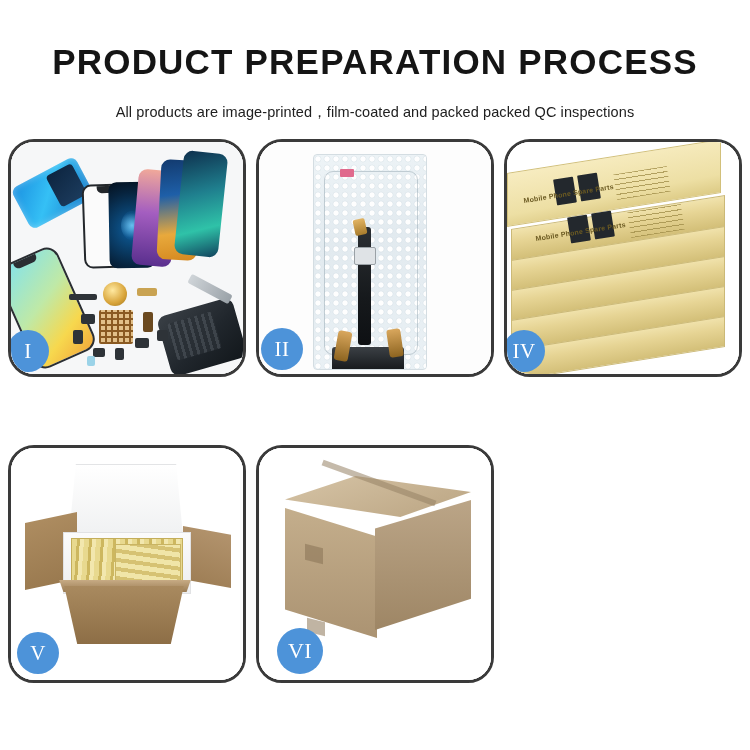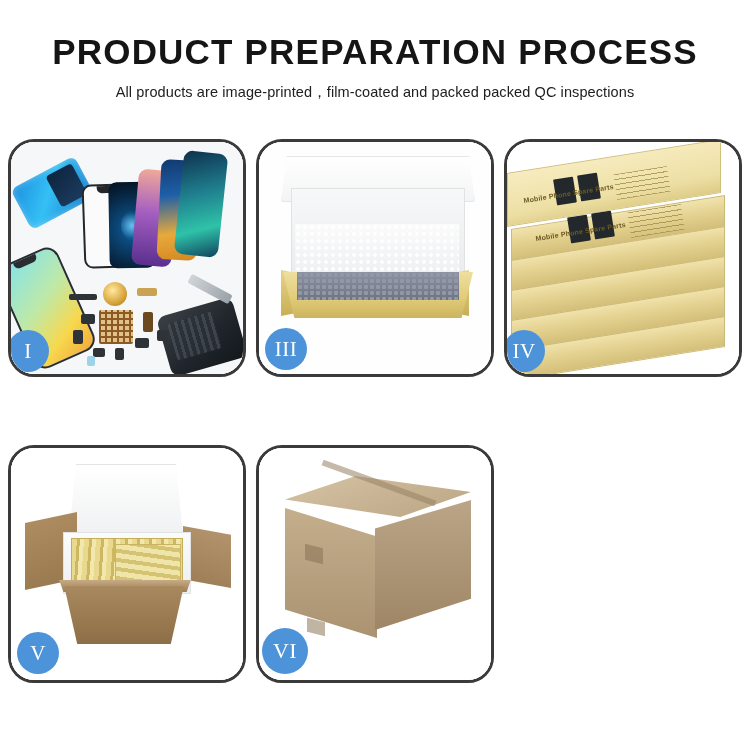--- a/index.html
+++ b/index.html
@@ -21,21 +21,21 @@
     padding-top: 34px;
     text-align: center;
   }
   #page-title {
     font-family: "Liberation Sans", sans-serif;
     font-size: 35px;
     font-weight: bold;
     letter-spacing: 1.2px;
     color: #151515;
     line-height: 1;
-    margin: 0;
+    margin: 10px;
     white-space: nowrap;
   }
   #page-subtitle {
     font-family: "Liberation Sans", sans-serif;
     font-size: 14.5px;
     font-weight: normal;
     color: #202020;
     margin: 0;
     padding-top: 14px;
     letter-spacing: 0.1px;
@@ -80,21 +80,21 @@
     background: #4d93d9;
     color: #ffffff;
     font-family: "Liberation Serif", serif;
     font-size: 21px;
     line-height: 42px;
     text-align: center;
     letter-spacing: 0.5px;
     z-index: 40;
   }
   .panel.p3 .step-badge { left: 6px; bottom: 4px; }
-  .panel.p6 .step-badge { left: 3px; bottom: 6px; width: 46px; height: 46px; line-height: 46px; font-size: 22px; }
+  .panel.p6 .step-badge { left: 18px; bottom: 6px; width: 46px; height: 46px; line-height: 46px; font-size: 22px; }
   .panel.p2 .step-badge { left: 2px; bottom: 4px; }
   .panel.p5 .step-badge { left: 6px; bottom: 6px; }
 
   
   .p1 .photo-bg { position:absolute; inset:0; background:#f6f7f8; }
   .ph { position:absolute; border-radius:6px; }
   .ph-blue-flat {
     left: 6px; top: 28px; width: 72px; height: 46px;
     background: linear-gradient(135deg,#1a8fe0 0%,#35c0f5 45%,#1477c9 100%);
     transform: rotate(-28deg); border-radius: 7px;
@@ -399,34 +399,37 @@
       <div class="part-chip pc6"></div>
       <div class="part-chip pc7"></div>
       <div class="part-chip pc8"></div>
       <div class="part-chip pc9"></div>
       <div class="part-chip pc10"></div>
       <div class="tweezers"></div>
     </div>
     <div class="step-badge">I</div>
   </div>
 
-
-  <div class="panel p3">
+  <div class="panel p2">
     <div class="panel-photo">
       <div class="photo-bg"></div>
-      <div class="b3-lid"></div>
-      <div class="b3-back"></div>
-      <div class="b3-foam"></div>
-      <div class="b3-left-flap"></div>
-      <div class="b3-right-flap"></div>
-      <div class="b3-tray"></div>
-      <div class="b3-tray-inner"></div>
+      <div class="bubble-pack">
+        <div class="pack-inner"></div>
+        <div class="flex-cable"></div>
+        <div class="flex-gold-a"></div>
+        <div class="flex-head"></div>
+        <div class="conn-mass"></div>
+        <div class="conn-left"></div>
+        <div class="conn-right"></div>
+        <div class="pink-label"></div>
+      </div>
     </div>
-    <div class="step-badge">III</div>
+    <div class="step-badge">II</div>
   </div>
+
 
   <div class="panel p4">
     <div class="panel-photo">
       <div class="photo-bg"></div>
       <div class="stack">
         <div class="sb sb6"></div>
         <div class="sb sb5"></div>
         <div class="sb sb4"></div>
         <div class="sb sb3"></div>
         <div class="sb sb2"></div>

